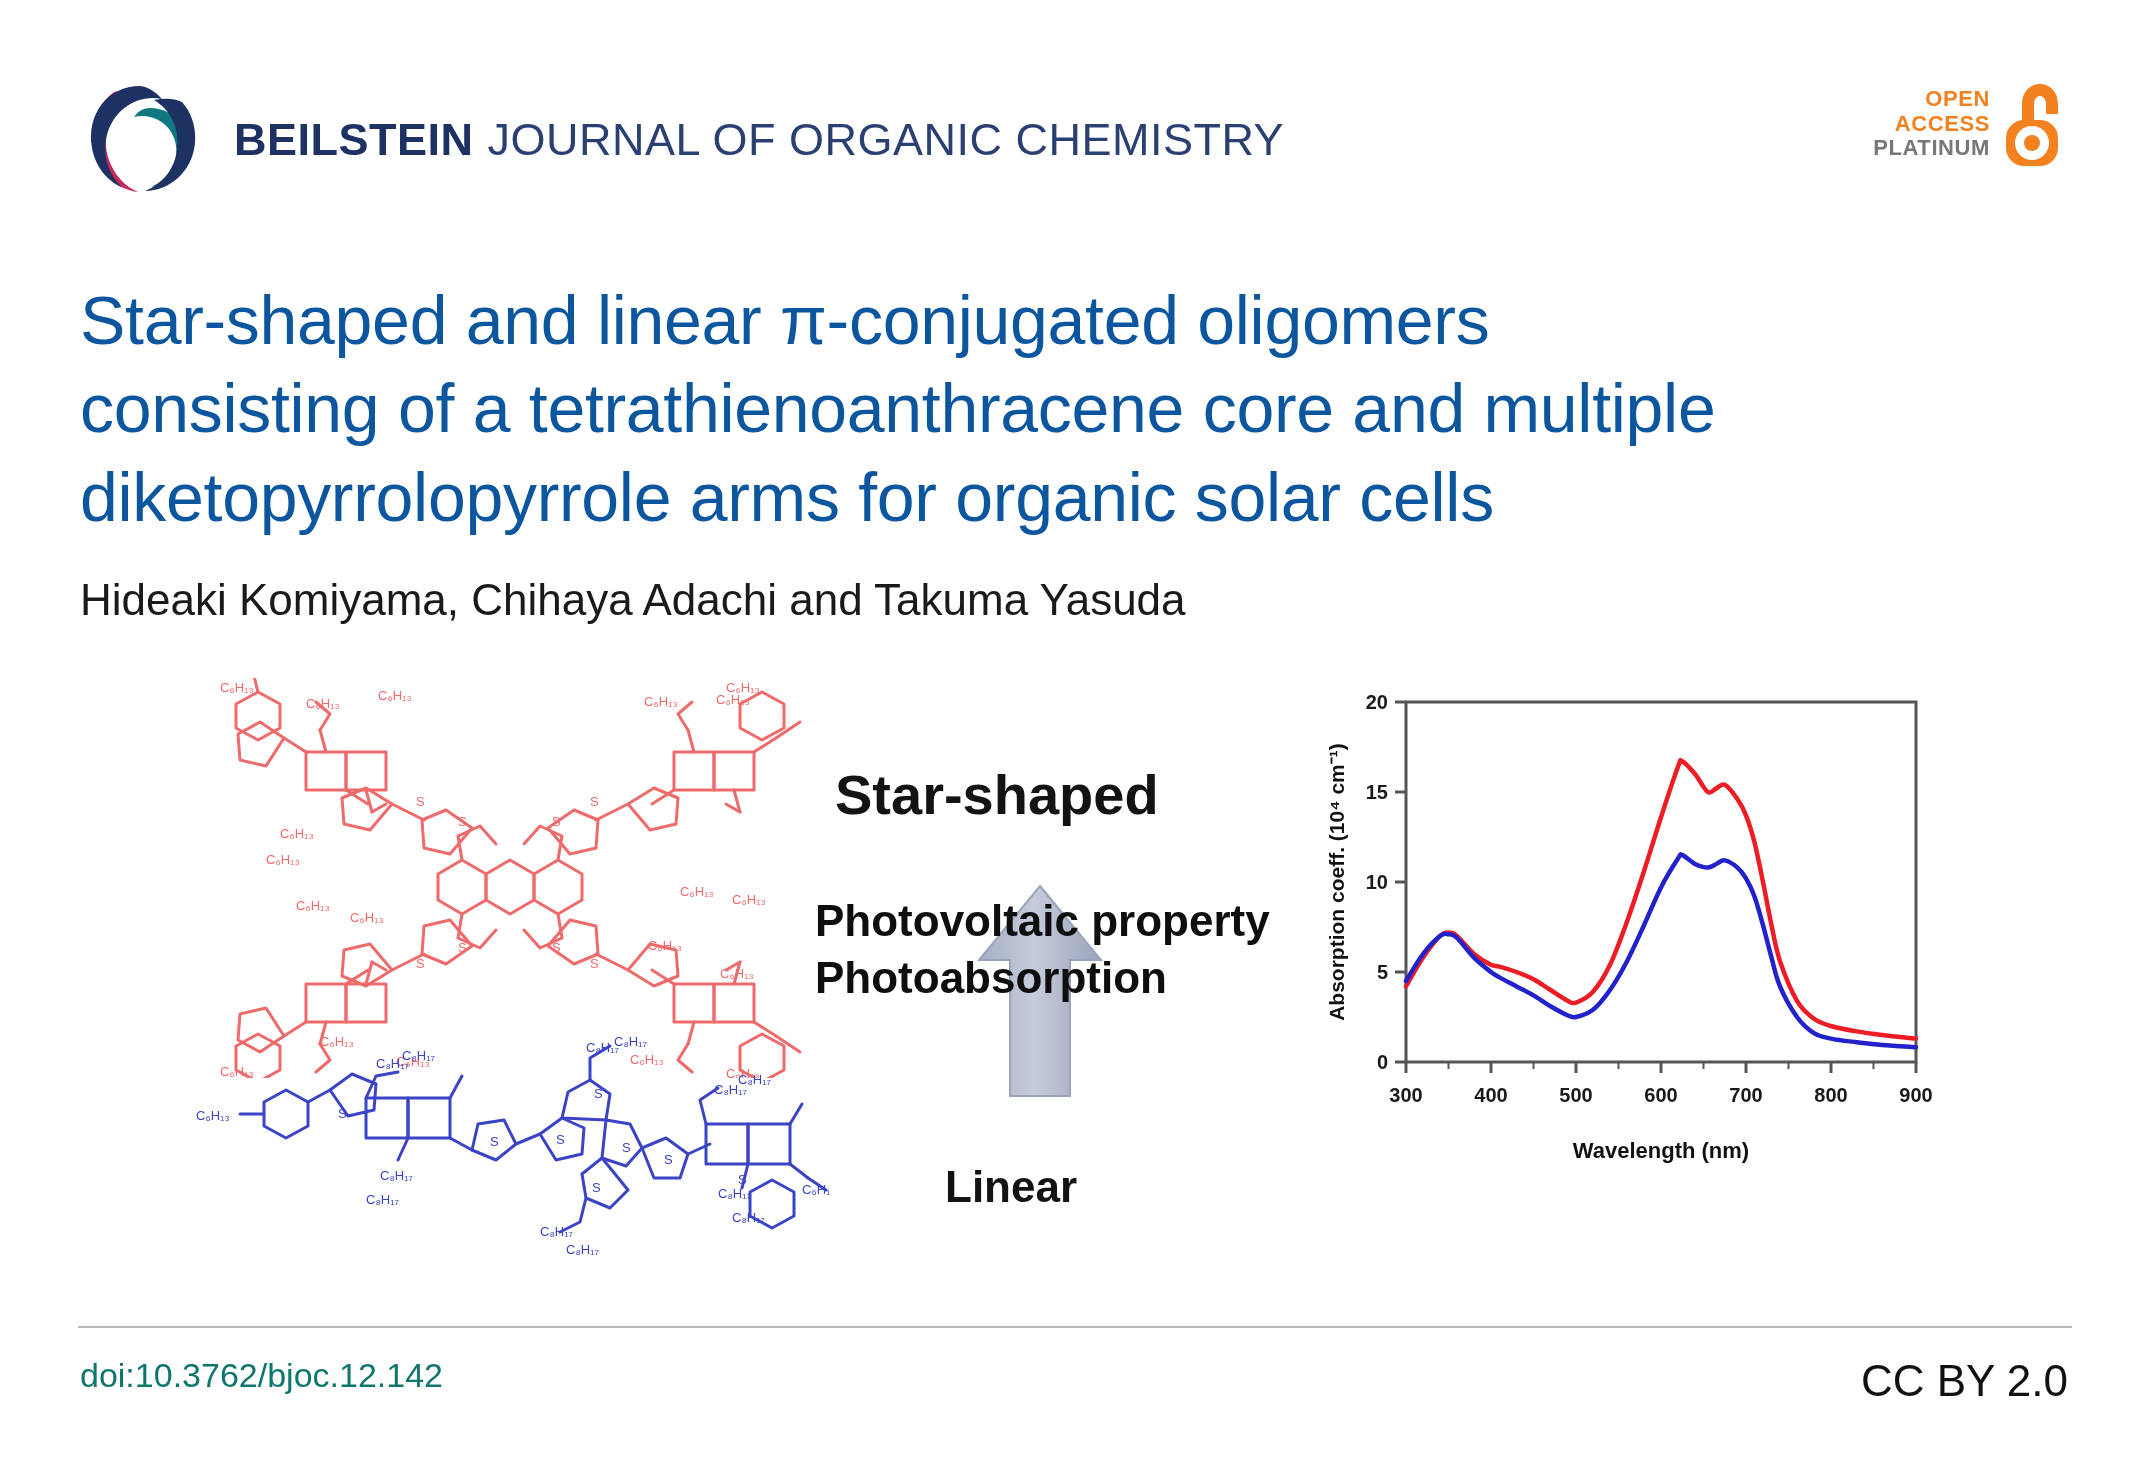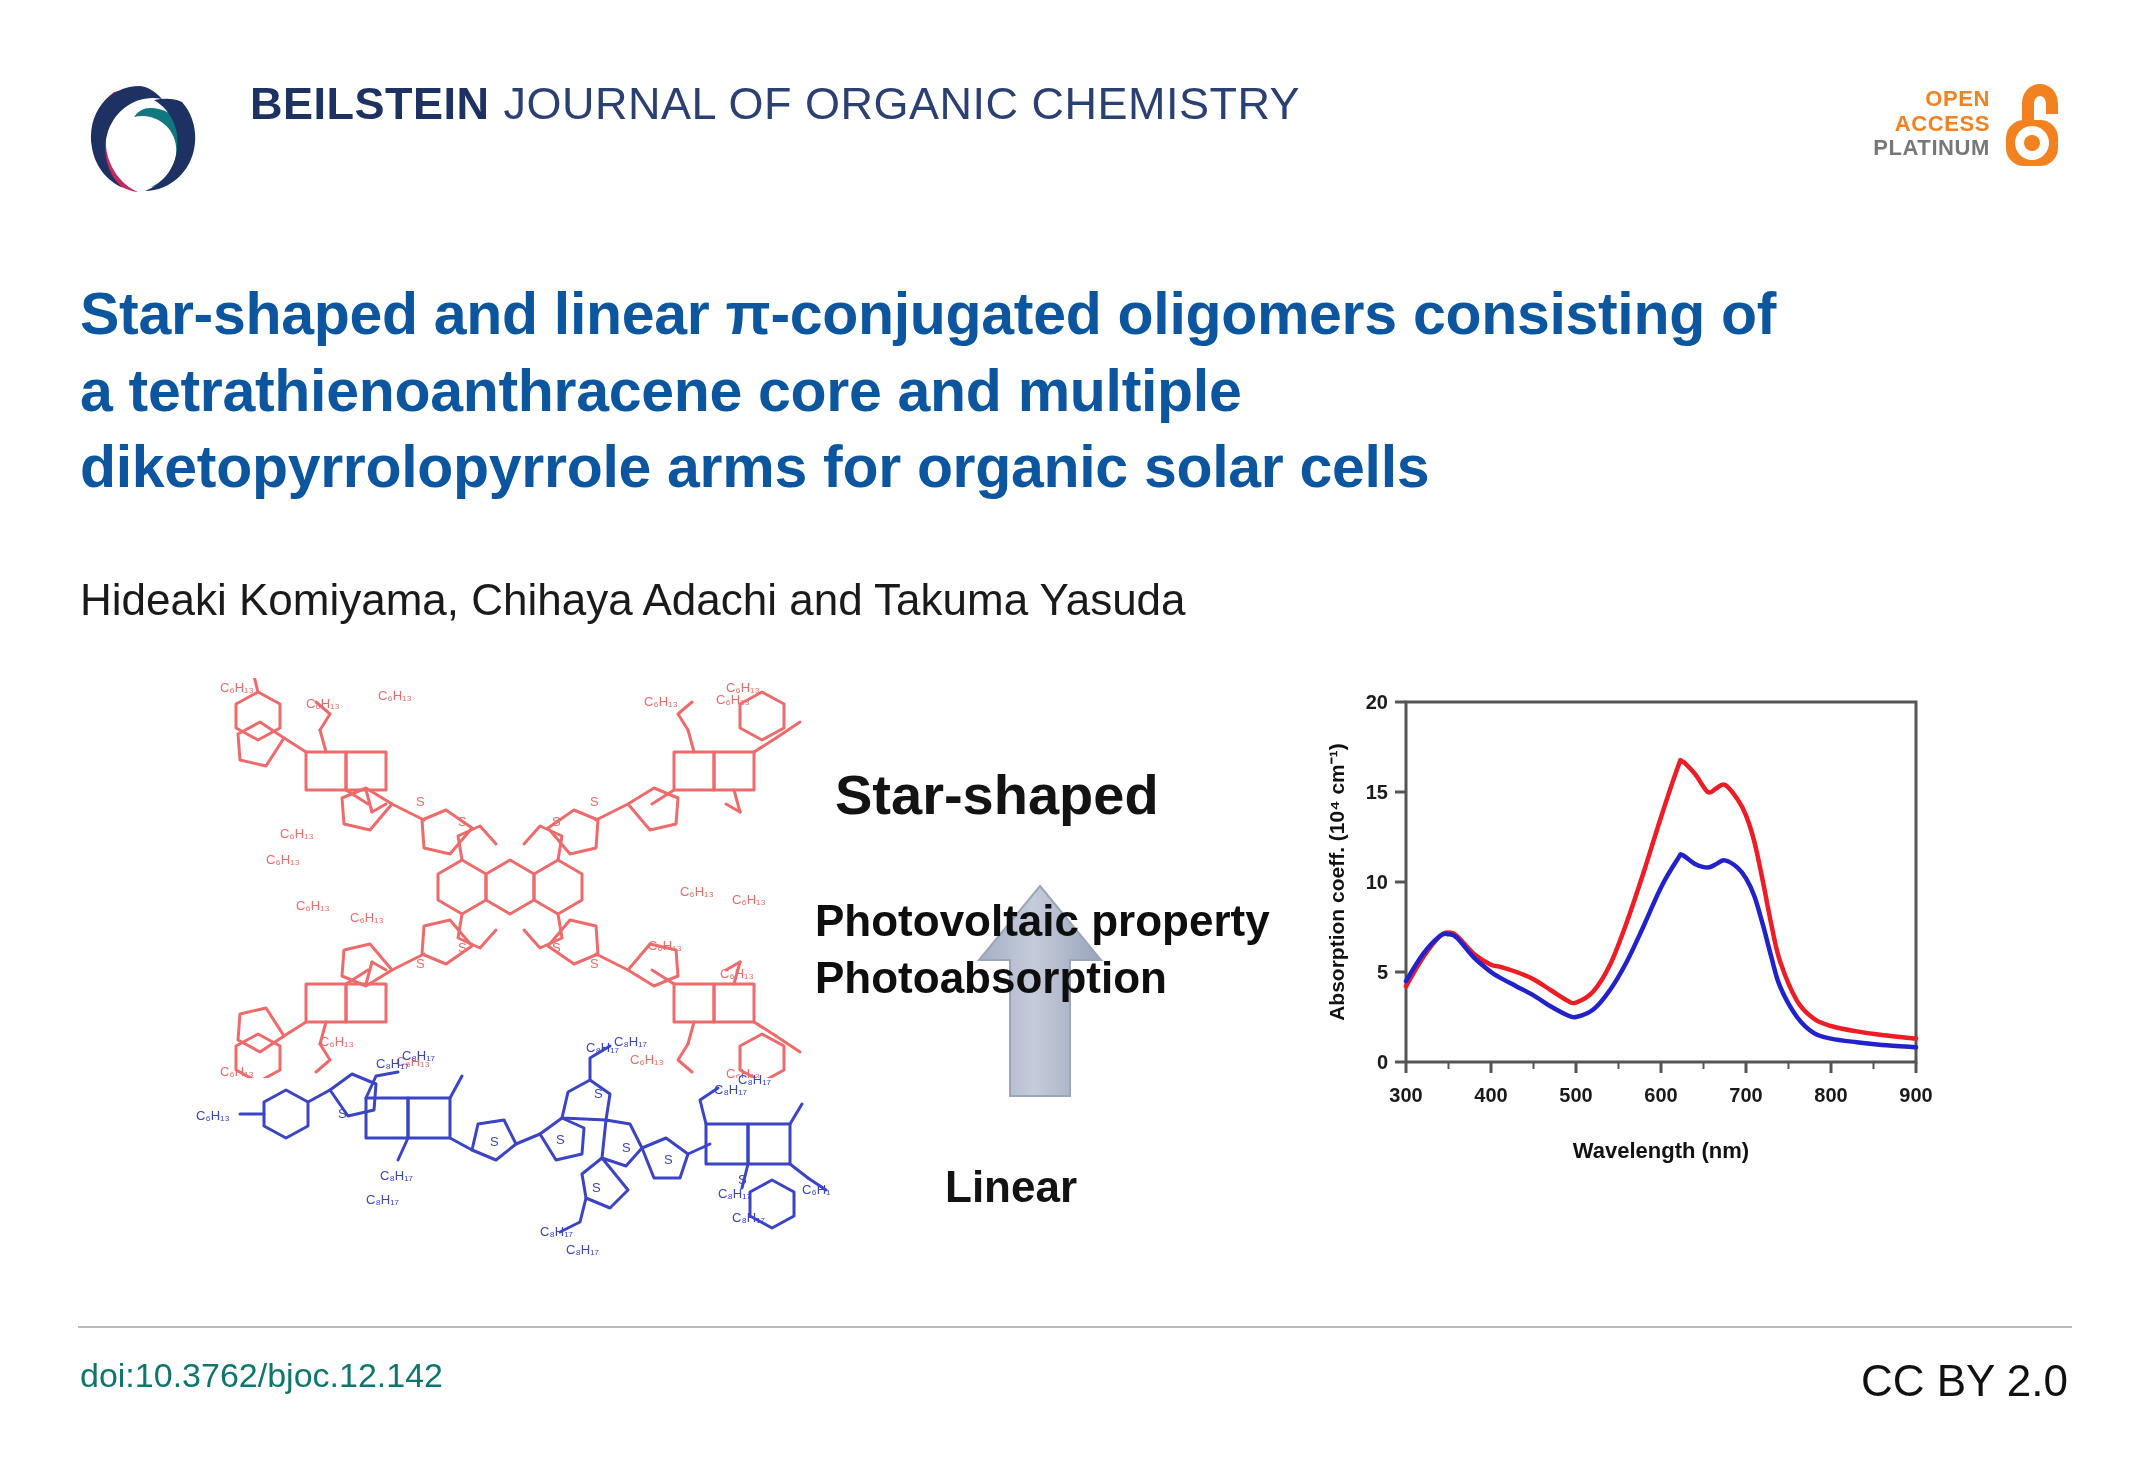--- a/index.html
+++ b/index.html
@@ -7,37 +7,37 @@
     width: 2150px; height: 1471px;
     background: #ffffff;
     font-family: "Liberation Sans", sans-serif;
     overflow: hidden;
   }
   .page { position: relative; width: 2150px; height: 1471px; background:#fff; }
 
   
   .header { position:absolute; left:0; top:0; width:2150px; height:210px; }
 
-  .brand { position:absolute; left:78px; top:78px; display:flex; gap:44px; }
+  .brand { position:absolute; left:78px; top:78px; display:flex; align-items:center; gap:28px; }
   .logo-mark { width:128px; height:124px; display:block; }
   .brand-text { display:flex; align-items:baseline; font-size:45px; letter-spacing:0.5px; white-space:nowrap; }
   .brand-bold { font-weight:bold; color:#1d3263; }
   .brand-light { font-weight:400; color:#2a3f72; margin-left:14px; }
 
   .oa-badge { position:absolute; right:82px; top:78px; display:flex; align-items:center; gap:12px; }
   .oa-words { display:flex; flex-direction:column; align-items:flex-end; line-height:1.12; }
   .oa-words span { font-size:22px; font-weight:bold; letter-spacing:0.6px; }
   .oa-open, .oa-access { color:#f28120; }
   .oa-platinum { color:#77777a; }
   .oa-lock { width:66px; height:92px; display:block; }
 
   
   .title {
     position:absolute; left:80px; top:276px; width:1720px;
-    font-size:59px; font-weight:bold; line-height:1.30;
+    font-size:68px; font-weight:normal; line-height:1.30;
     color:#0b569f; letter-spacing:-0.3px;
   }
   .authors {
     position:absolute; left:80px; top:575px;
     font-size:44px; color:#1a1a1a; font-weight:400;
   }
 
   
   .abstract { position:absolute; left:0px; top:672px; width:2150px; height:600px; }
 

